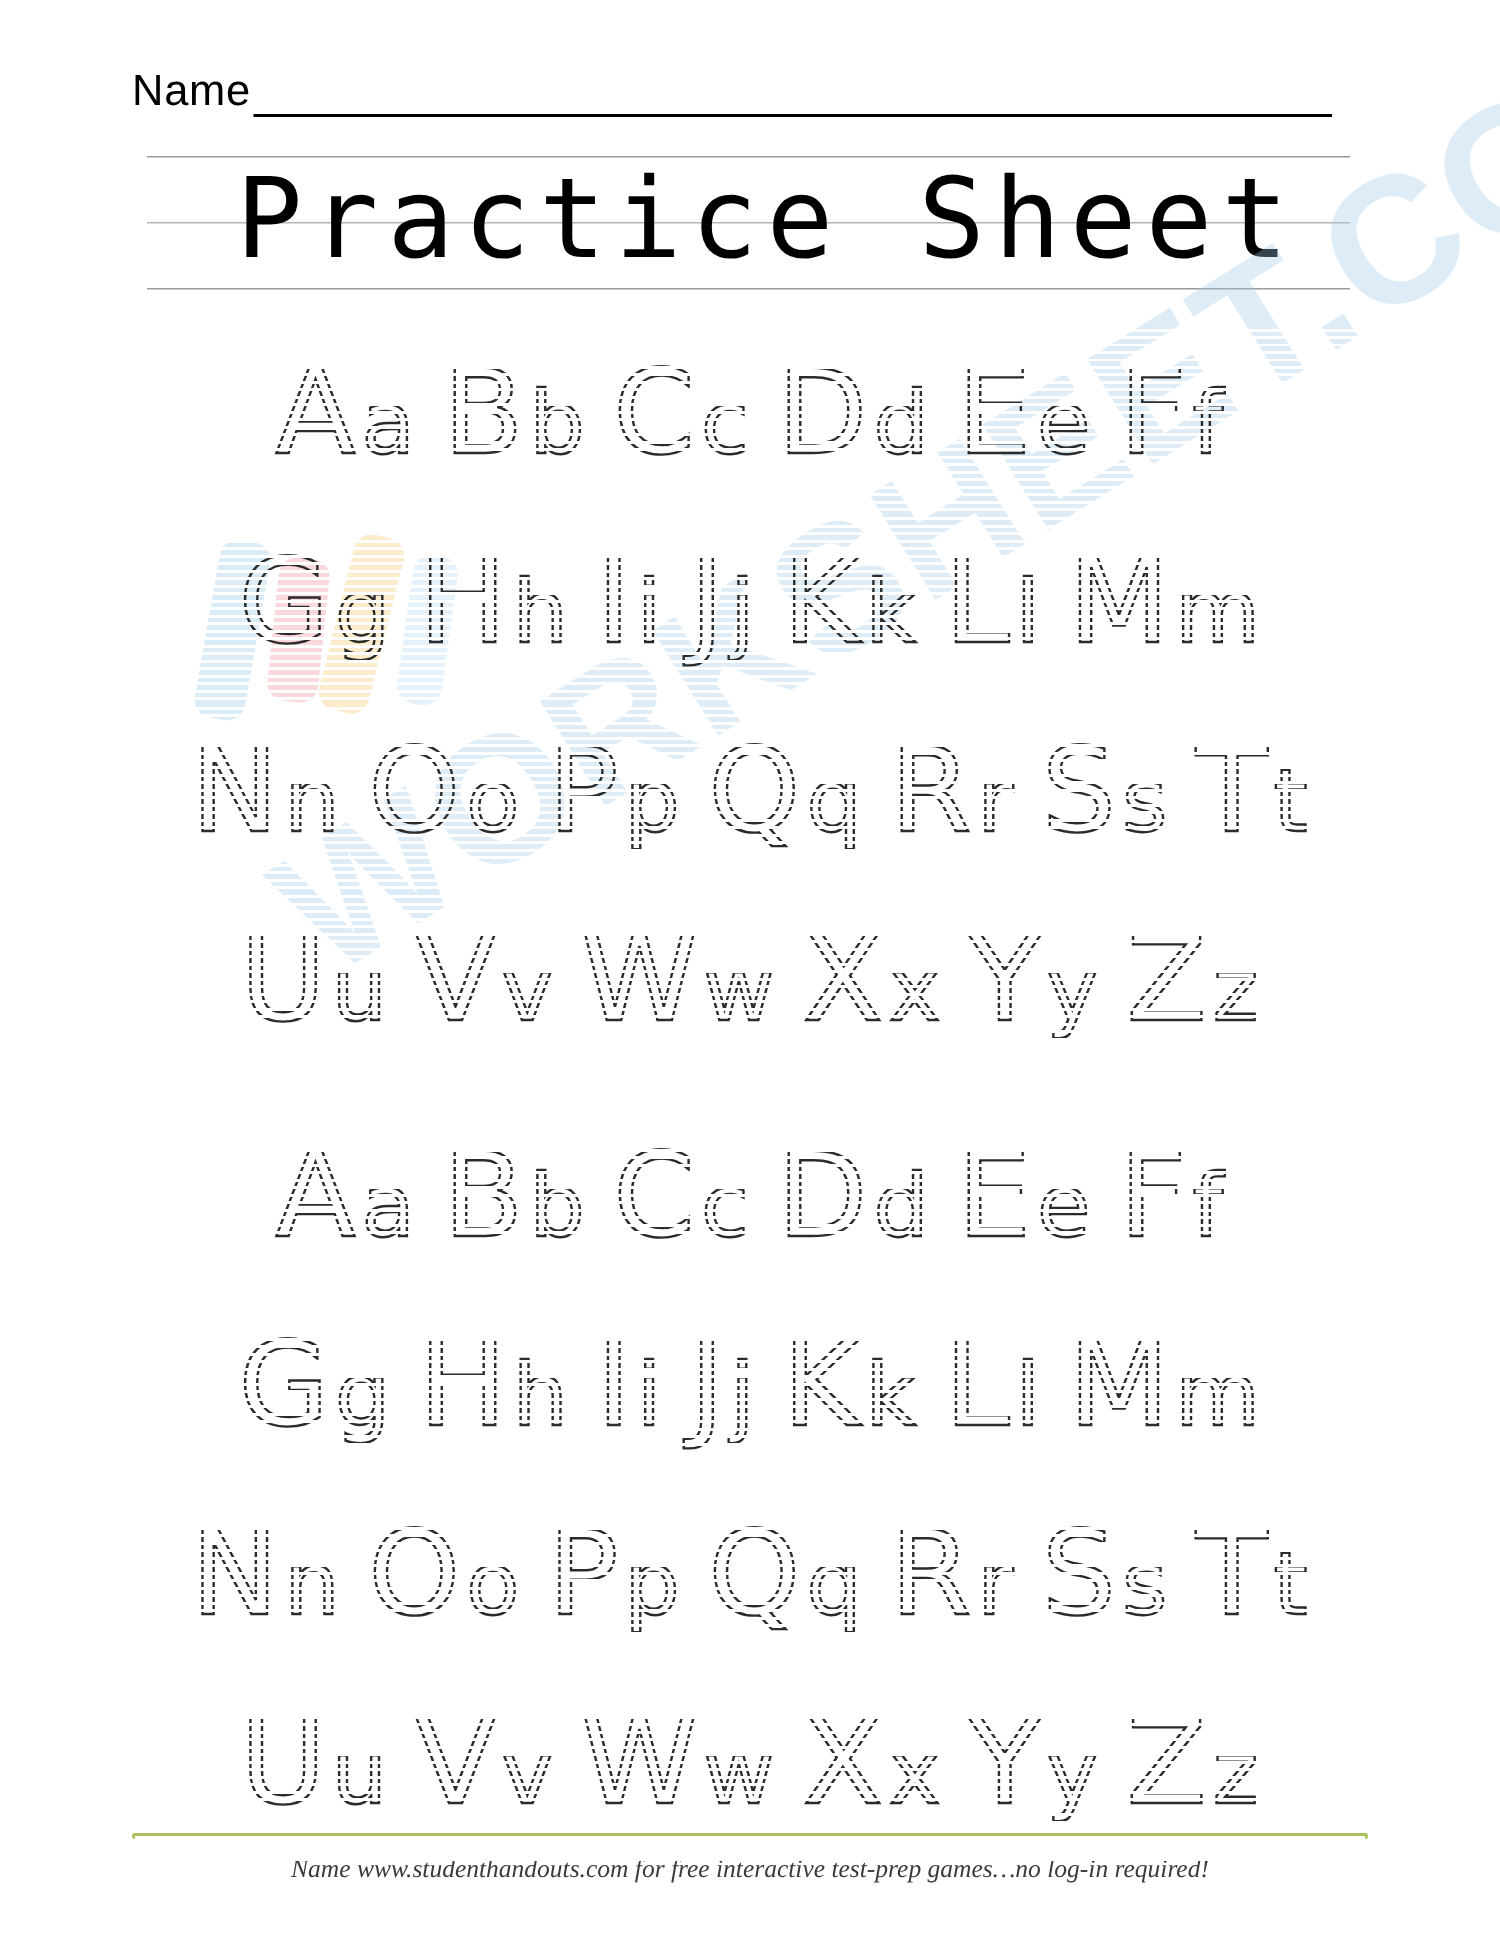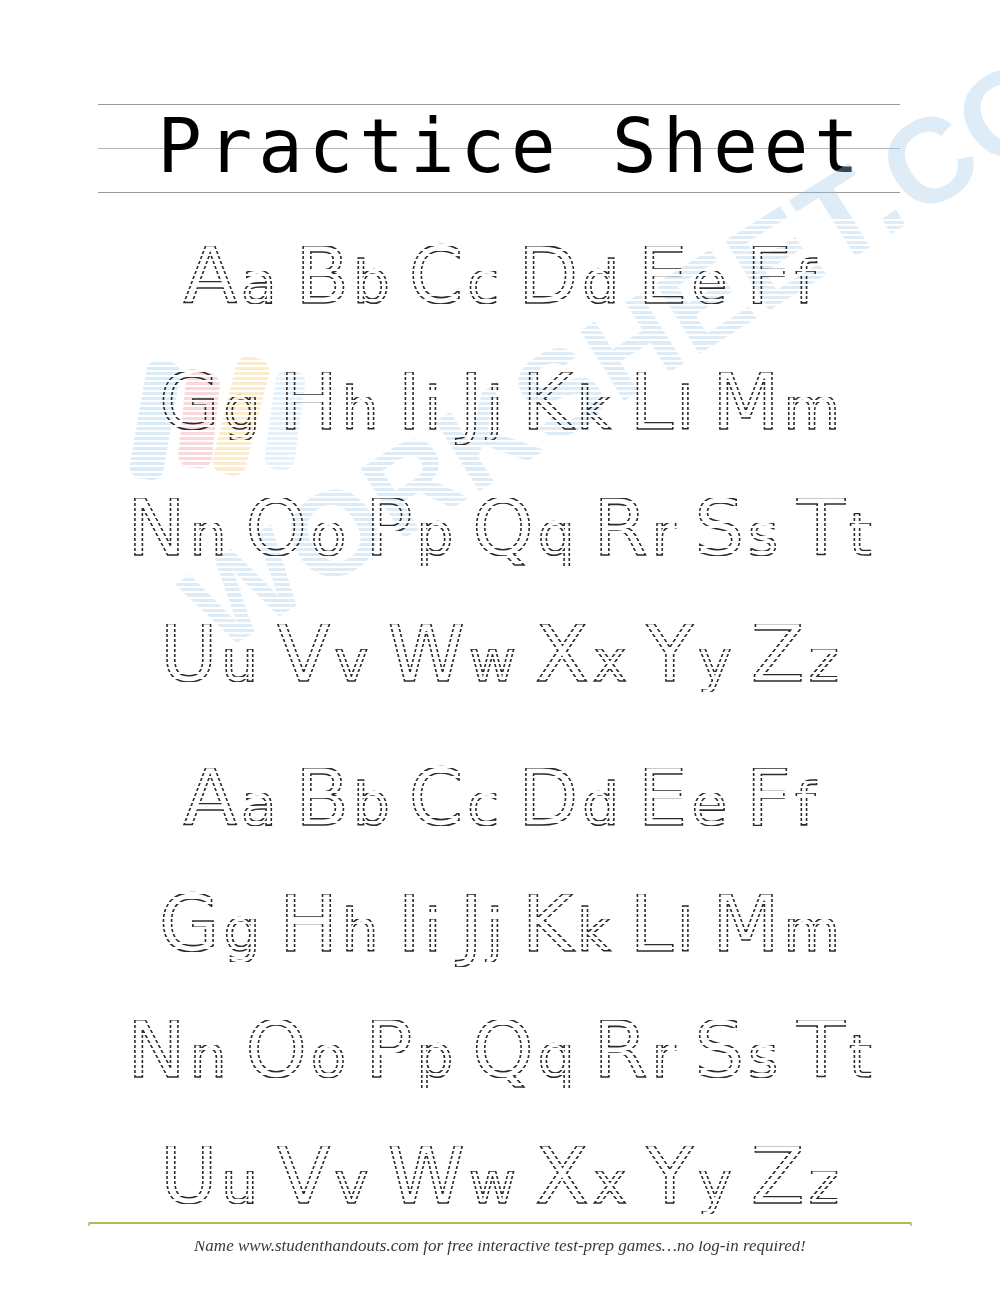--- a/index.html
+++ b/index.html
@@ -212,20 +212,24 @@
     font-style: italic;
     font-size: 17px;
     color: #3a3a3a;
   }
 </style>
 </head>
 <body>
 
 <div class="page">
 
+  <div class="name-row">
+    <span class="name-label">Name</span>
+    <span class="name-blank"></span>
+  </div>
 
   <div class="title-block">
     <div class="guide top"></div>
     <div class="guide mid"></div>
     <div class="guide bottom"></div>
     <div class="title-text">Practice Sheet</div>
   </div>
 
   <div class="watermark">
     <div class="wm-brush wm-b1"></div>

